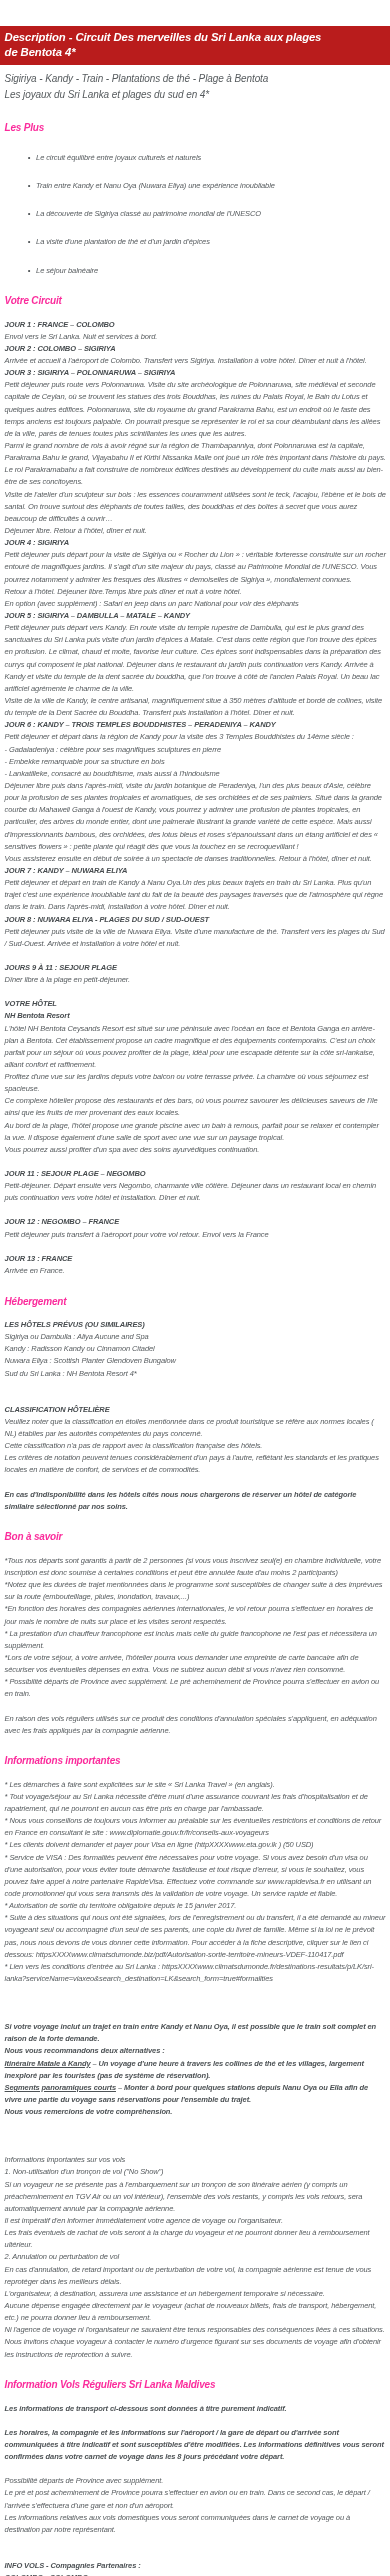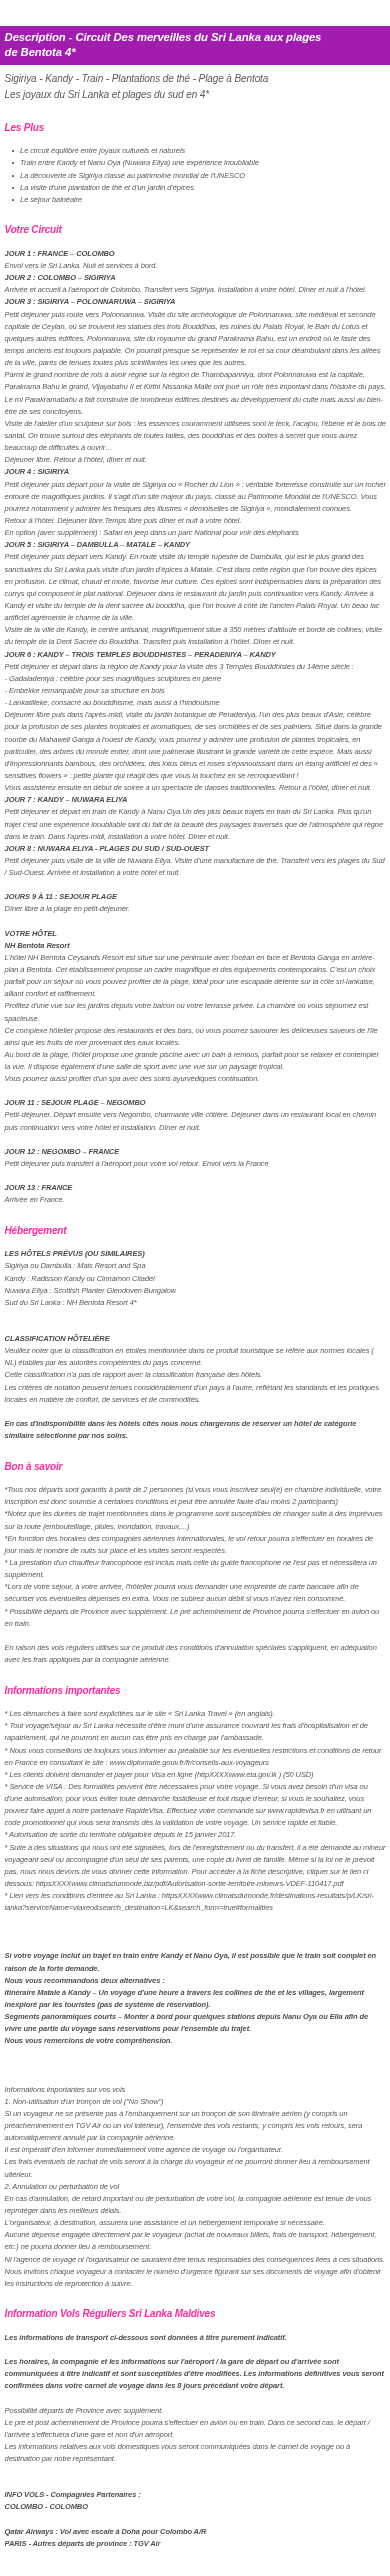--- a/index.html
+++ b/index.html
@@ -5,21 +5,21 @@
   html, body { margin:0; padding:0; background:#ffffff; }
   body {
     width:391px; min-height:2773px;
     font-family:"Liberation Sans", sans-serif;
     font-style:italic;
     color:#565b5e;
     -webkit-font-smoothing:antialiased;
   }
   .banner {
     margin-top:26px;
-    background:#a21caf;
+    background:#b91c1c;
     color:#ffffff;
     font-weight:bold;
     font-size:11.3px;
     line-height:1.28;
     padding:4.1px 62px 5.7px 4.6px;
     letter-spacing:-0.1px;
   }
   .intro { padding:6.2px 4.6px 0 4.6px; font-size:10px; line-height:1.62; letter-spacing:-0.1px; }
   .intro p { margin:0; }
   #doc { padding:0 4.6px 31px 4.6px; font-size:7.5px; line-height:1.62; letter-spacing:-0.1px; }
@@ -27,24 +27,24 @@
     color:#fb2c9c;
     font-size:10px;
     font-weight:bold;
     font-style:italic;
     letter-spacing:-0.2px;
     margin:16.5px 0 9.3px 0;
   }
   .sub { margin:0; font-weight:bold; color:#474c4f; }
   .para { margin:0; }
   .bold { font-weight:bold; color:#4d5255; }
-  .bullet { position:relative; margin:0; padding-left:15.5px; }
+  .bullet { position:relative; margin:16px; padding-left:15.5px; }
   .bullet::before { content:"\2022"; position:absolute; left:7.2px; top:0; color:#474c4f; }
   .gap { width:100%; }
-  .u { }
+  .u { text-decoration:underline; }
 </style>
 </head>
 <body>
 
 <header class="banner">
   <div>Description - Circuit Des merveilles du Sri Lanka aux plages de Bentota 4*</div>
 </header>
 
 <div class="intro">
   <p>Sigiriya - Kandy - Train - Plantations de thé - Plage à Bentota</p>
@@ -101,21 +101,21 @@
     <p class="sub">JOUR 11 : SEJOUR PLAGE – NEGOMBO</p>
     <p class="para">Petit-déjeuner. Départ ensuite vers Negombo, charmante ville côtière. Déjeuner dans un restaurant local en chemin puis continuation vers votre hôtel et installation. Dîner et nuit.</p>
     <div class="gap" style="height: 12px;"></div>
     <p class="sub">JOUR 12 : NEGOMBO – FRANCE</p>
     <p class="para">Petit déjeuner puis transfert à l'aéroport pour votre vol retour. Envol vers la France</p>
     <div class="gap" style="height: 12px;"></div>
     <p class="sub">JOUR 13 : FRANCE</p>
     <p class="para">Arrivée en France.</p>
     <h2 class="sec-h">Hébergement</h2>
     <p class="sub">LES HÔTELS PRÉVUS (OU SIMILAIRES)</p>
-    <p class="para">Sigiriya ou Dambulla : Mais Resort and Spa</p>
+    <p class="para">Sigiriya ou Dambulla : Aliya Aucune and Spa</p>
     <p class="para">Kandy : Radisson Kandy ou Cinnamon Citadel</p>
     <p class="para">Nuwara Eliya : Scottish Planter Glendoven Bungalow</p>
     <p class="para">Sud du Sri Lanka : NH Bentota Resort 4*</p>
     <div class="gap" style="height: 24px;"></div>
     <p class="sub">CLASSIFICATION HÔTELIÈRE</p>
     <p class="para">Veuillez noter que la classification en étoiles mentionnée dans ce produit touristique se réfère aux normes locales ( NL) établies par les autorités compétentes du pays concerné.</p>
     <p class="para">Cette classification n'a pas de rapport avec la classification française des hôtels.</p>
     <p class="para">Les critères de notation peuvent tenues considérablement d'un pays à l'autre, reflétant les standards et les pratiques locales en matière de confort, de services et de commodités.</p>
     <div class="gap" style="height: 12px;"></div>
     <p class="para bold">En cas d'indisponibilité dans les hôtels cités nous nous chargerons de réserver un hôtel de catégorie similaire sélectionné par nos soins.</p>

